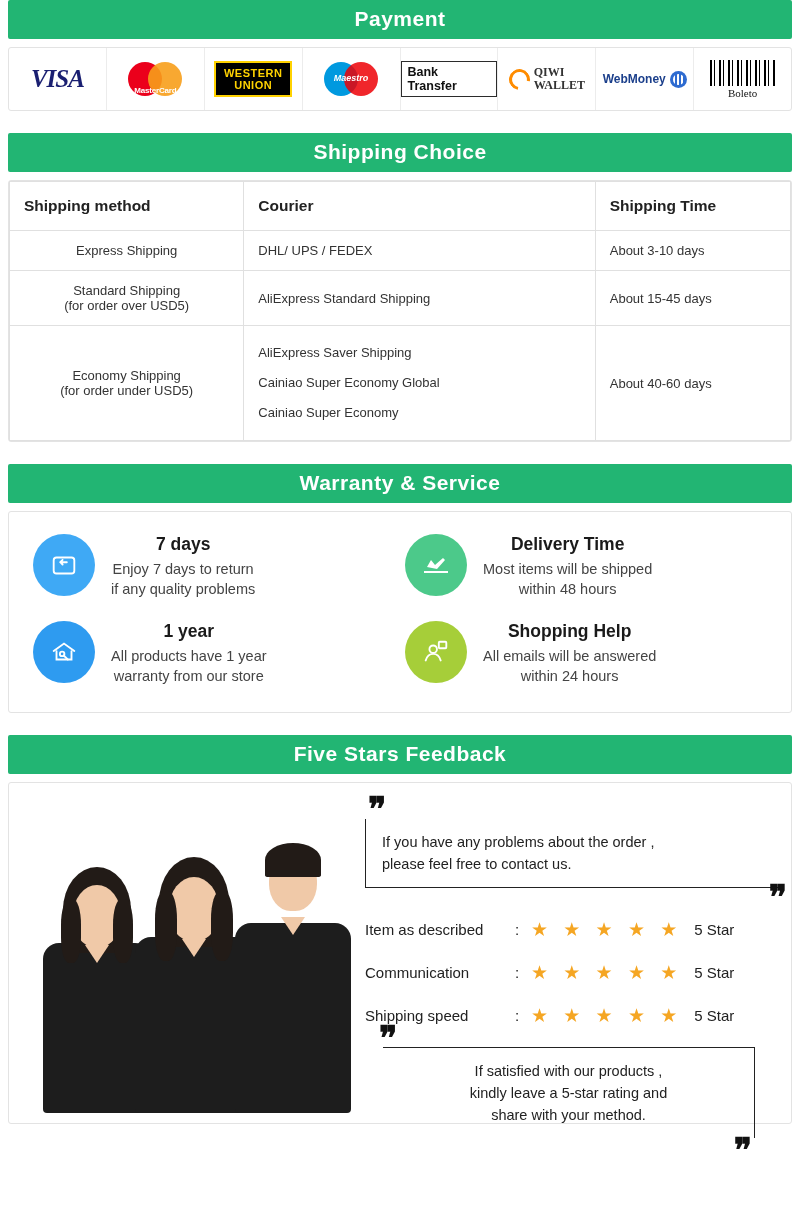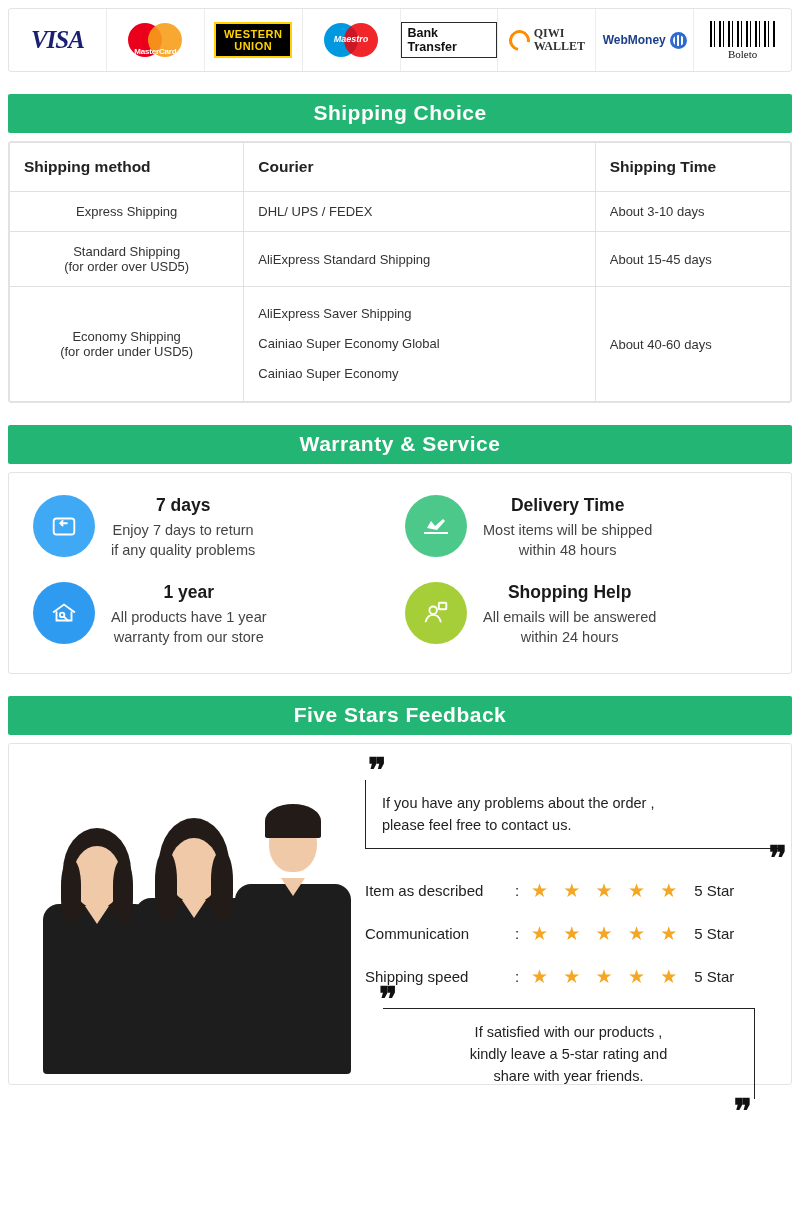--- a/index.html
+++ b/index.html
@@ -165,20 +165,21 @@
   .hair { background: #221b17; position: absolute; border-radius: 50% 50% 10% 10%; }
   .torso { background: #1d1d1d; position: absolute; border-radius: 16px 16px 4px 4px; }
   .collar { position: absolute; width: 0; height: 0; border-left: 12px solid transparent;
             border-right: 12px solid transparent; border-top: 18px solid #f0c9a8; }
 </style>
 </head>
 <body>
 
 <div class="page">
 
+  <div class="section-header">Payment</div>
   <div class="panel">
     <div class="pay-row">
       <div class="pay-cell">
         <span class="visa">VISA</span>
       </div>
       <div class="pay-cell">
         <span class="mc">
           <i class="a"></i>
             <i class="b"></i>
           <span>MasterCard</span>
@@ -396,21 +397,21 @@
             <span class="rating-colon">:</span>
             <span class="stars">★ ★ ★ ★ ★</span>
             <span class="rating-val">5 Star</span>
           </div>
         </div>
 
         <div class="quote-box bottom" style="margin-left:18px; margin-right:26px; text-align:center;">
           <span class="qmark bl">❞</span>
           <div>If satisfied with our products ,</div>
           <div>kindly leave a 5-star rating and</div>
-          <div>share with year friends.</div>
+          <div>share with your method.</div>
           <span class="qmark brr">❞</span>
         </div>
       </div>
 
     </div>
   </div>
 
 </div>
 
 </body></html>

